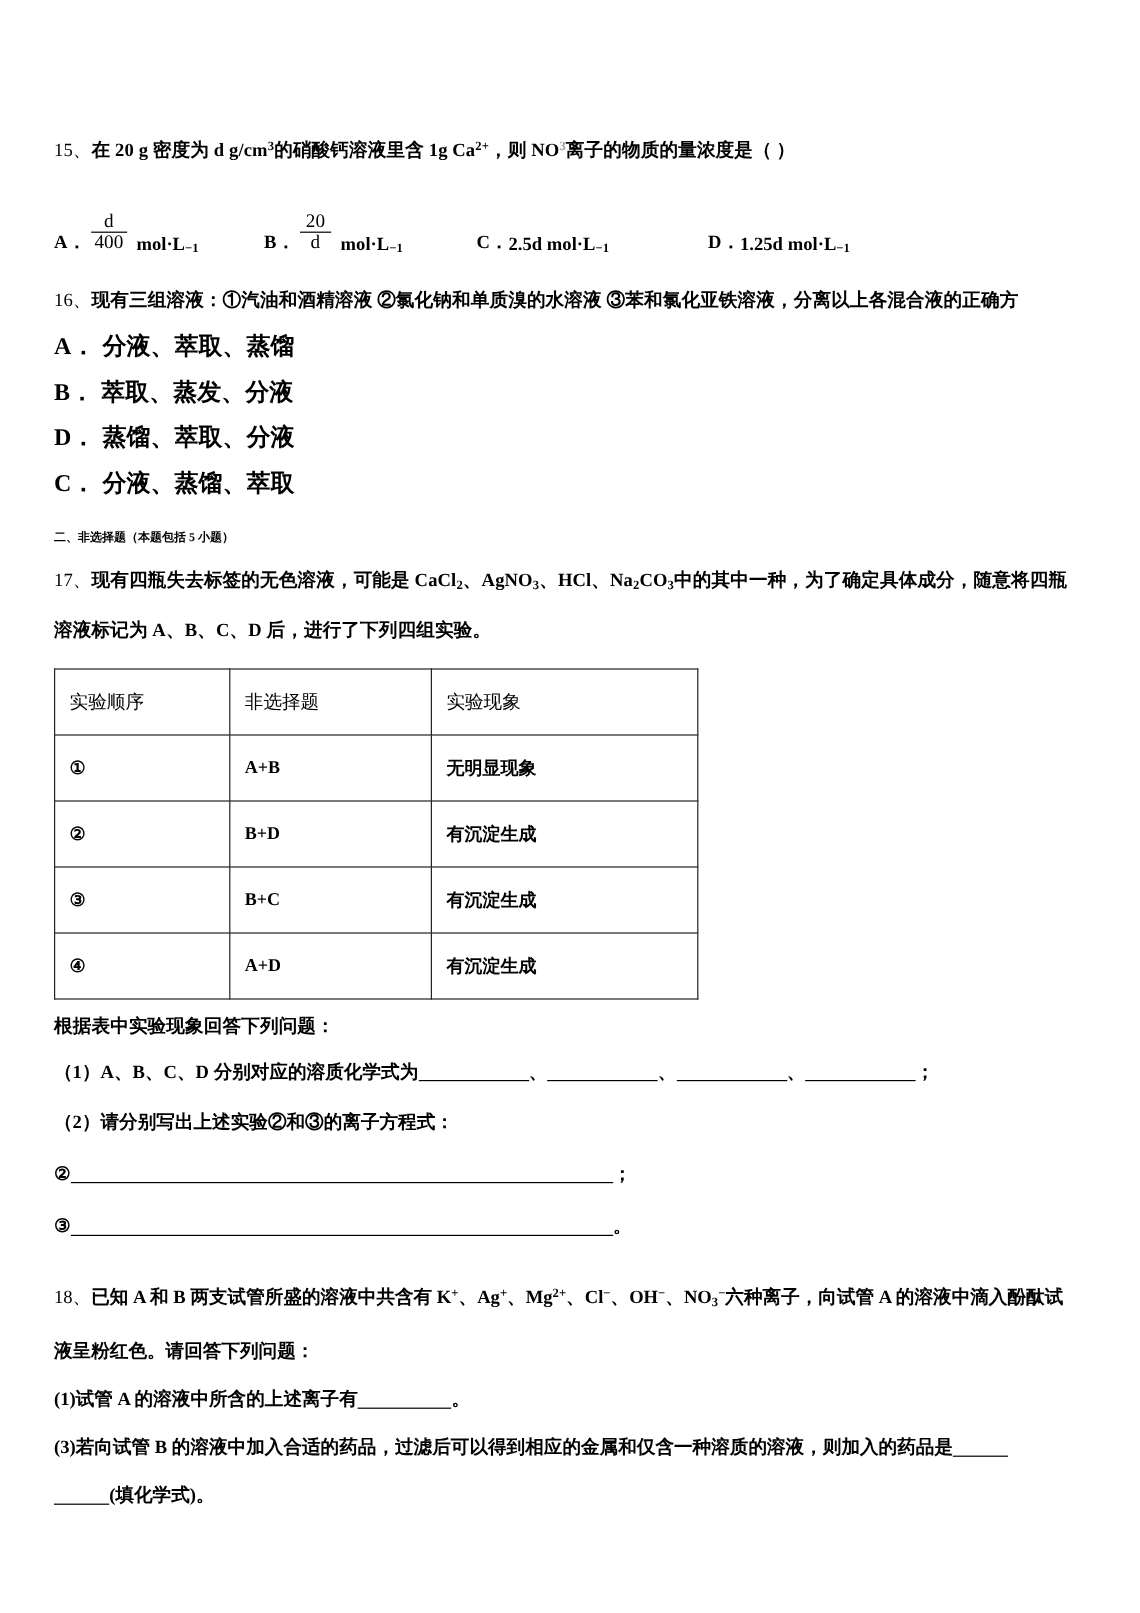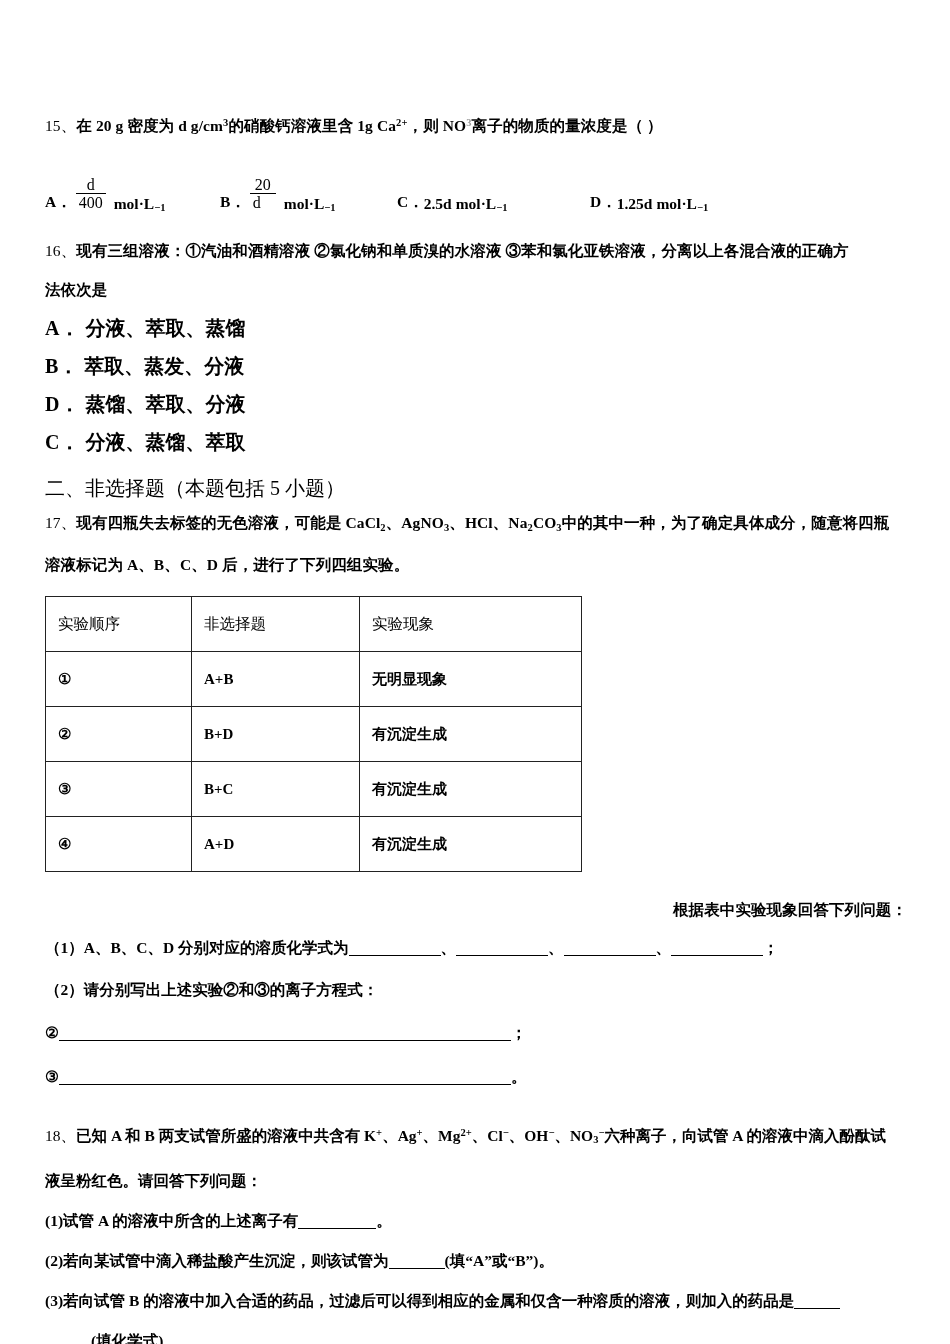--- a/index.html
+++ b/index.html
@@ -86,29 +86,29 @@
     padding: 0 3px;
   }
   .frac .den {
     font-weight: normal;
     font-family: "Liberation Serif", serif;
     font-size: 16px;
     line-height: 18px;
     border-top: 1.3px solid #000;
     padding: 0 3px;
     min-width: 20px;
-    text-align: left;
+    text-align: center;
   }
   .unit { margin-left: 4px; margin-top: 32px; }
 
   
   table.exp-table {
     border-collapse: collapse;
     margin-top: 12px;
-    margin-bottom: 21px;
+    margin-bottom: 6px;
     table-layout: fixed;
     width: 497px;
     font-family: Liberation Serif, serif;
   }
   table.exp-table td, table.exp-table th {
     border: 1.4px solid #222;
     height: 46px;
     vertical-align: middle;
     padding: 4px 0 4px 12px;
     font-size: 15px;
@@ -144,22 +144,22 @@
     font-size: 15.5px;
     font-weight: bold;
     line-height: 42px;
   }
   .subline {
     font-size: 15.5px;
     font-weight: bold;
     line-height: 44px;
   }
   .sec-title {
-    font-size: 20px;
-    font-weight: normal;
+    font-size: 10px;
+    font-weight: bold;
     line-height: 34px;
   }
   .q18 { line-height: 40px; font-size: 15.5px; font-weight: bold; }
 </style>
 </head>
 <body>
 
 <div class="page">
   <div class="content">
 
@@ -201,21 +201,20 @@
         <span class="unit">mol·L</span>
           <sup>−1</sup>
       </div>
     </div>
 
     <div class="blockgap"></div>
 
     <div class="qline">
       <span class="qnum">16、</span><span>现有三组溶液：①汽油和酒精溶液 ②氯化钠和单质溴的水溶液 ③苯和氯化亚铁溶液，分离以上各混合液的正确方</span>
     </div>
-    <div class="qline">法依次是</div>
 
     <div class="opt">
       <span class="lbl">A．</span><span>分液、萃取、蒸馏</span>
     </div>
     <div class="opt">
       <span class="lbl">B．</span><span>萃取、蒸发、分液</span>
     </div>
     <div class="opt">
       <span class="lbl">D．</span><span>蒸馏、萃取、分液</span>
     </div>
@@ -255,21 +254,21 @@
           <td class="phen">有沉淀生成</td>
         </tr>
         <tr>
           <td class="seq">④</td>
           <td>A+D</td>
           <td class="phen">有沉淀生成</td>
         </tr>
       </tbody>
     </table>
 
-    <div class="qline" style="line-height:34px;text-align:right;">根据表中实验现象回答下列问题：</div>
+    <div class="qline" style="line-height:34px;">根据表中实验现象回答下列问题：</div>
 
     <div class="fillline">
       <span>（1）A、B、C、D 分别对应的溶质化学式为</span><span class="u u-m"></span><span>、</span><span class="u u-m"></span><span>、</span><span class="u u-m"></span><span>、</span><span class="u u-m"></span><span>；</span>
     </div>
 
     <div class="fillline">（2）请分别写出上述实验②和③的离子方程式：</div>
 
     <div class="subline">
       <span>②</span><span class="u u-long"></span><span>；</span>
     </div>
@@ -280,23 +279,20 @@
 
     <div class="q18" style="margin-top:14px;">
       <span class="qnum">18、</span><span>已知 A 和 B 两支试管所盛的溶液中共含有 K</span><sup>+</sup><span>、Ag</span><sup>+</sup><span>、Mg</span><sup>2+</sup><span>、Cl</span><sup>−</sup><span>、OH</span><sup>−</sup><span>、NO</span><sub>3</sub><sup>−</sup><span>六种离子，向试管 A 的溶液中滴入酚酞试</span>
     </div>
     <div class="q18">液呈粉红色。请回答下列问题：</div>
 
     <div class="q18">
       <span>(1)试管 A 的溶液中所含的上述离子有</span><span class="u u-s"></span><span>。</span>
     </div>
 
-    <div class="q18">
-      <span>(2)若向某试管中滴入稀盐酸产生沉淀，则该试管为</span><span class="u u-xs"></span><span>(填“A”或“B”)。</span>
-    </div>
 
     <div class="q18">
       <span>(3)若向试管 B 的溶液中加入合适的药品，过滤后可以得到相应的金属和仅含一种溶质的溶液，则加入的药品是</span><span class="u u-tiny"></span>
     </div>
     <div class="q18">
       <span class="u u-tiny"></span><span>(填化学式)。</span>
     </div>
 
   </div>
 </div>

